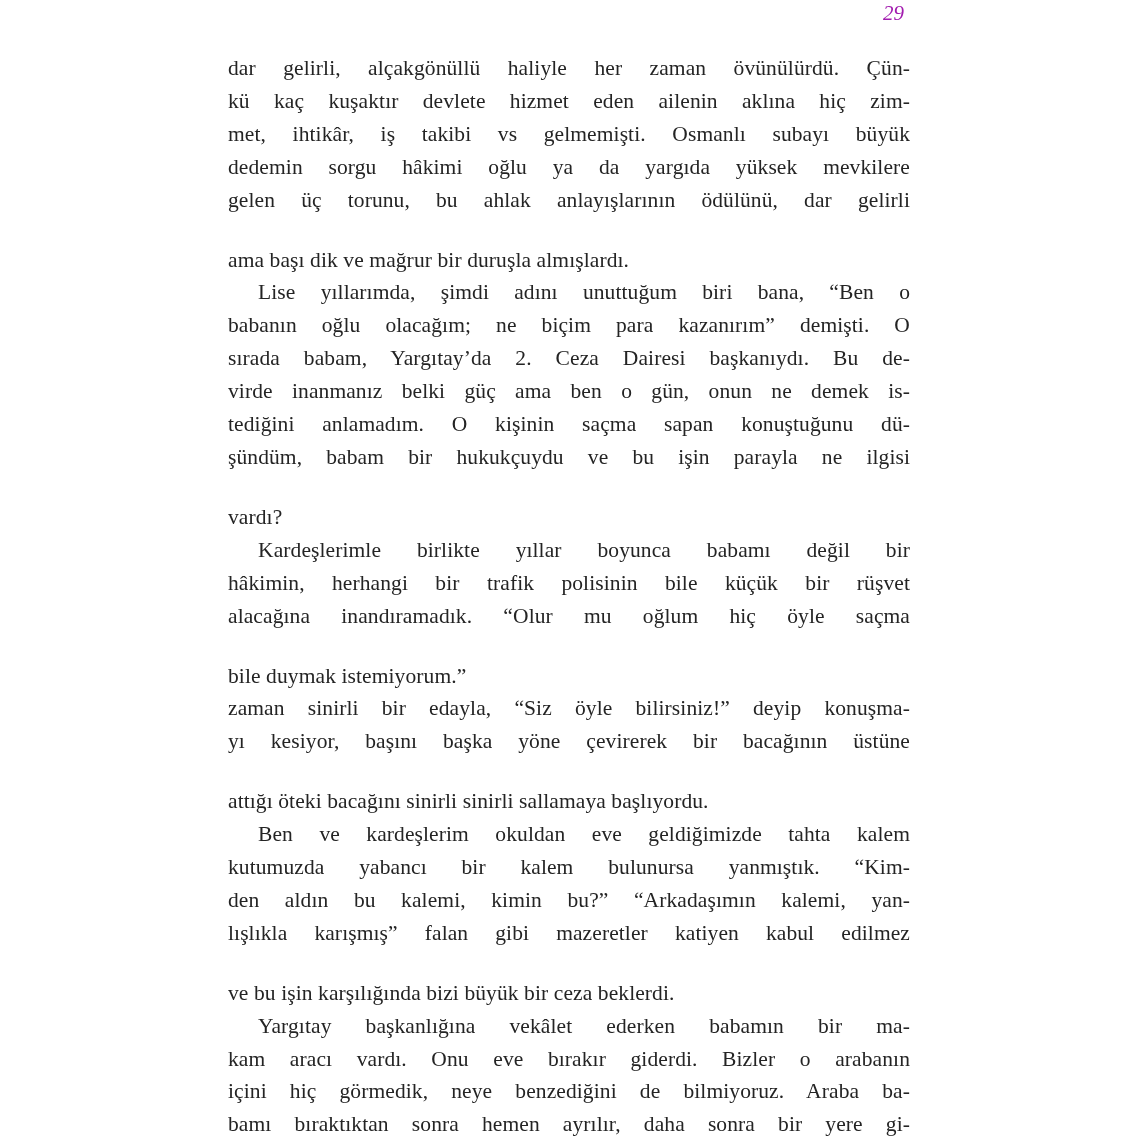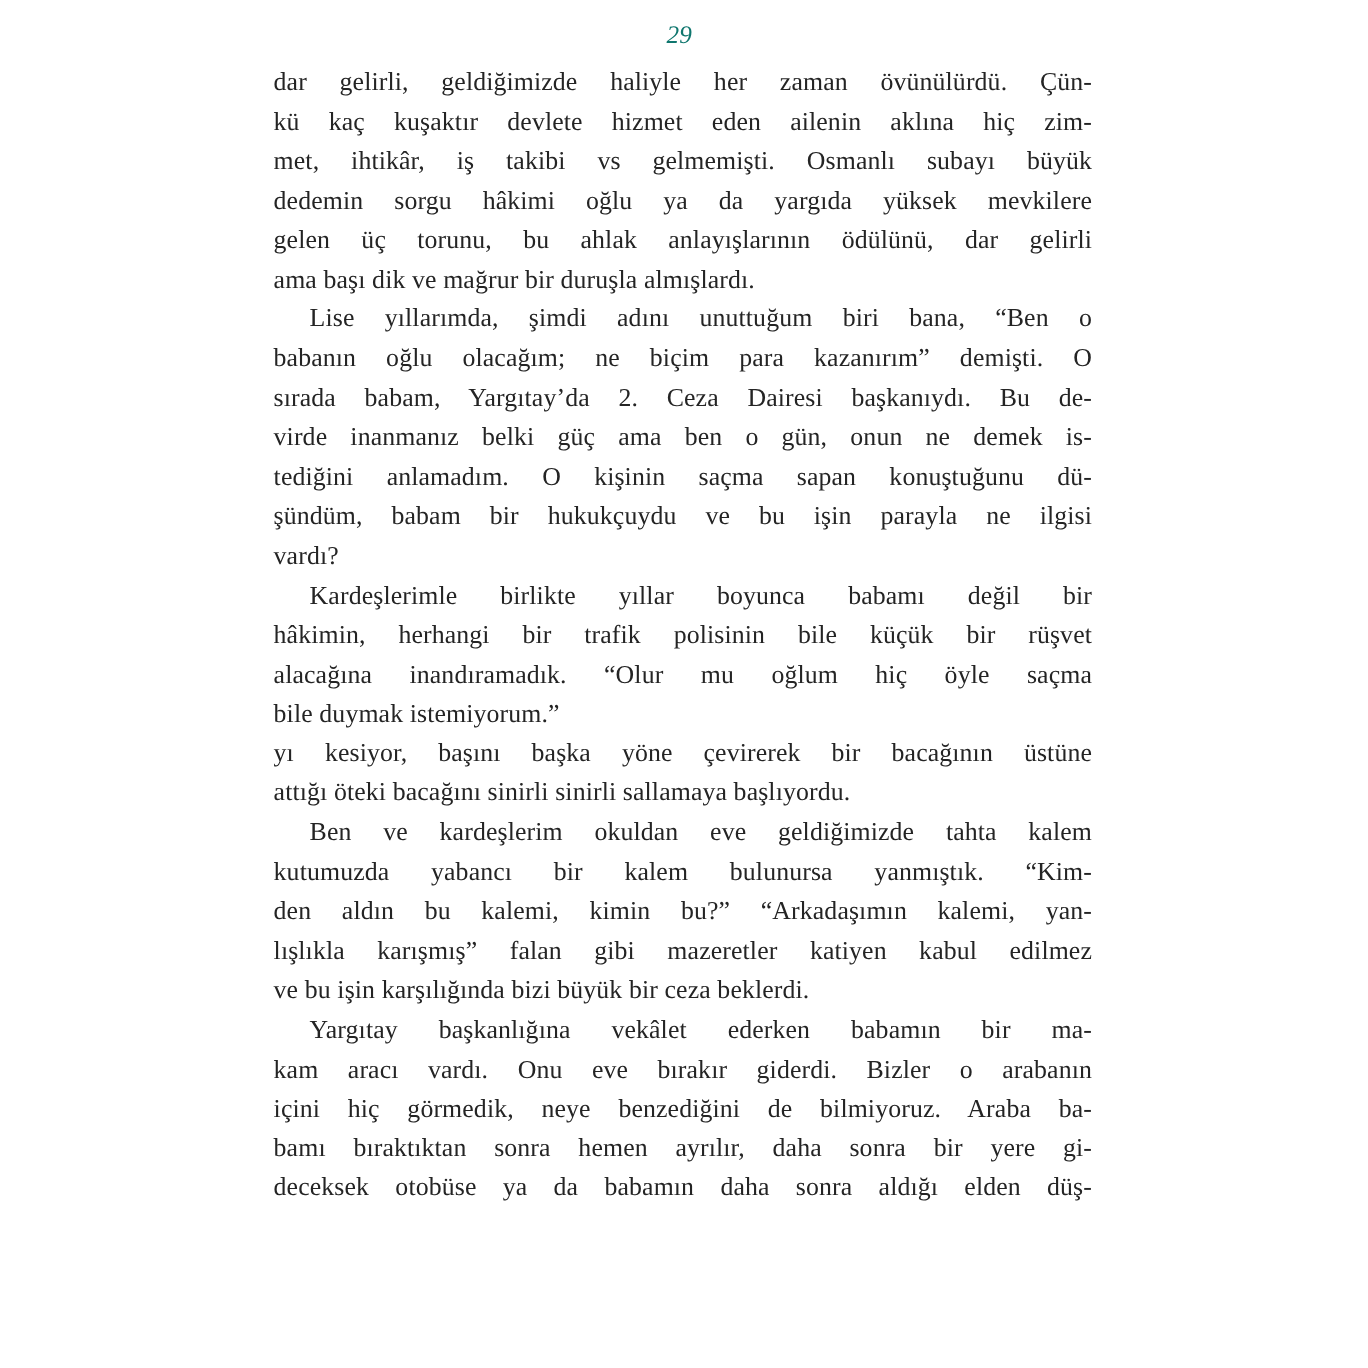--- a/index.html
+++ b/index.html
@@ -11,30 +11,30 @@
     position: relative;
     width: 1140px;
     height: 1140px;
     background: #ffffff;
     overflow: hidden;
     font-family: "Liberation Serif", "DejaVu Serif", serif;
     color: #242424;
   }
   .page-number {
     position: absolute;
-    top: 16px;
+    top: 0px;
     left: 228px;
     width: 682px;
     padding-right: 6px;
     box-sizing: border-box;
-    text-align: center;
+    text-align: right;
     font-style: italic;
     font-size: 21px;
     line-height: 26px;
-    color: #0f766e;
+    color: #a21caf;
   }
   .text-block {
     position: absolute;
     top: 52px;
     left: 228px;
     width: 682px;
   }
   .paragraph {
     margin: 0;
     padding: 0;
@@ -42,36 +42,37 @@
   .line {
     font-size: 21.5px;
     line-height: 32.9px;
     text-align: justify;
     text-align-last: justify;
     text-justify: inter-word;
     letter-spacing: 0.1px;
   }
   .line.end {
     text-align-last: left;
+    margin-top: 27px;
   }
   .line.indent {
     text-indent: 30px;
   }
 </style>
 </head>
 <body>
 
 <div class="book-page">
 
   <div class="page-number">29</div>
 
   <div class="text-block">
 
     <div class="paragraph">
-      <div class="line">dar gelirli, geldiğimizde haliyle her zaman övünülürdü. Çün-</div>
+      <div class="line">dar gelirli, alçakgönüllü haliyle her zaman övünülürdü. Çün-</div>
       <div class="line">kü kaç kuşaktır devlete hizmet eden ailenin aklına hiç zim-</div>
       <div class="line">met, ihtikâr, iş takibi vs gelmemişti. Osmanlı subayı büyük</div>
       <div class="line">dedemin sorgu hâkimi oğlu ya da yargıda yüksek mevkilere</div>
       <div class="line">gelen üç torunu, bu ahlak anlayışlarının ödülünü, dar gelirli</div>
       <div class="line end">ama başı dik ve mağrur bir duruşla almışlardı.</div>
     </div>
 
     <div class="paragraph">
       <div class="line indent">Lise yıllarımda, şimdi adını unuttuğum biri bana, “Ben o</div>
       <div class="line">babanın oğlu olacağım; ne biçim para kazanırım” demişti. O</div>
@@ -83,20 +84,21 @@
     </div>
 
     <div class="paragraph">
       <div class="line indent">Kardeşlerimle birlikte yıllar boyunca babamı değil bir</div>
       <div class="line">hâkimin, herhangi bir trafik polisinin bile küçük bir rüşvet</div>
       <div class="line">alacağına inandıramadık. “Olur mu oğlum hiç öyle saçma</div>
       <div class="line end">bile duymak istemiyorum.”</div>
     </div>
 
     <div class="paragraph">
+      <div class="line">zaman sinirli bir edayla, “Siz öyle bilirsiniz!” deyip konuşma-</div>
       <div class="line">yı kesiyor, başını başka yöne çevirerek bir bacağının üstüne</div>
       <div class="line end">attığı öteki bacağını sinirli sinirli sallamaya başlıyordu.</div>
     </div>
 
     <div class="paragraph">
       <div class="line indent">Ben ve kardeşlerim okuldan eve geldiğimizde tahta kalem</div>
       <div class="line">kutumuzda yabancı bir kalem bulunursa yanmıştık. “Kim-</div>
       <div class="line">den aldın bu kalemi, kimin bu?” “Arkadaşımın kalemi, yan-</div>
       <div class="line">lışlıkla karışmış” falan gibi mazeretler katiyen kabul edilmez</div>
       <div class="line end">ve bu işin karşılığında bizi büyük bir ceza beklerdi.</div>

